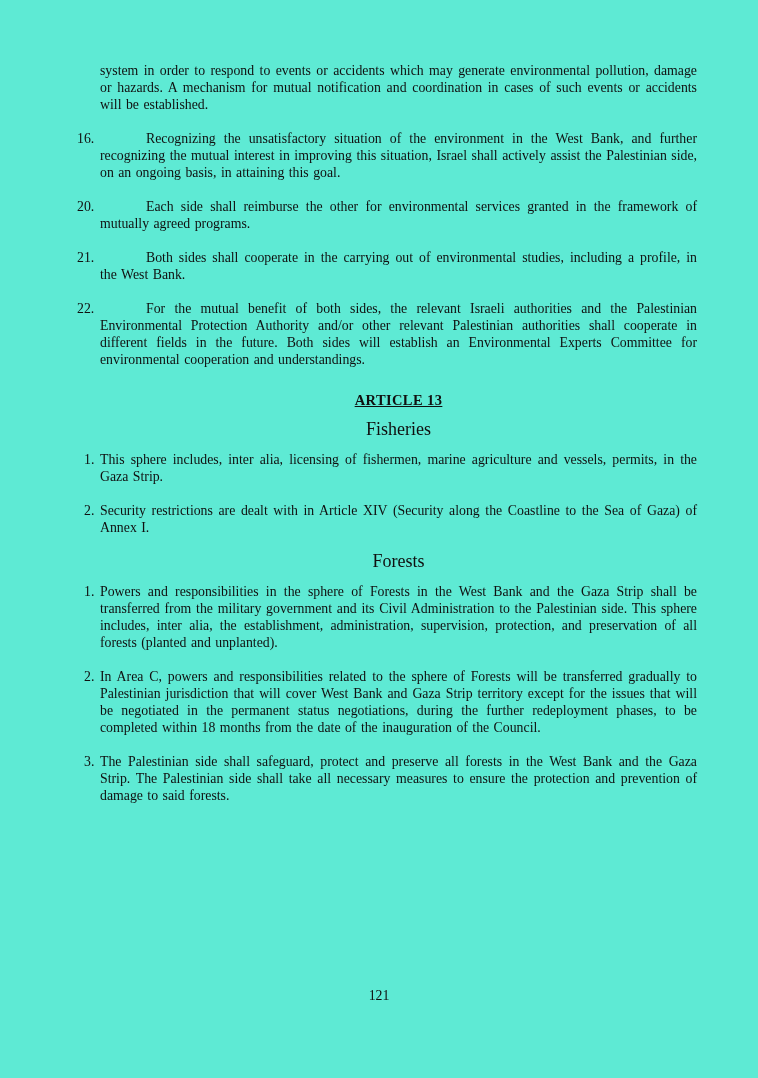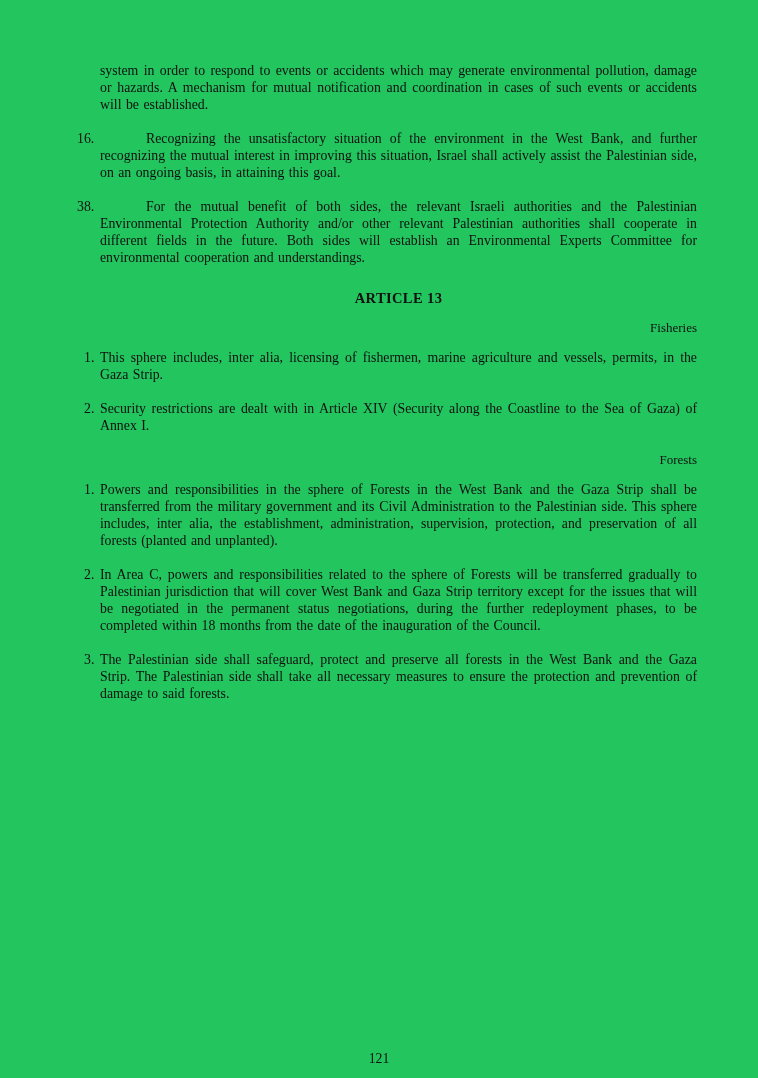--- a/index.html
+++ b/index.html
@@ -9,21 +9,21 @@
     height: 1078px;
     position: relative;
     font-family: "Liberation Serif", "DejaVu Serif", serif;
     color: #101010;
     overflow: hidden;
   }
   .page {
     position: absolute;
     inset: 0;
     padding: 62px 61px 0 100px;
-    background: #22c55e;
+    background: #5eead4;
   }
   .body-text {
     font-size: 13.8px;
     line-height: 17px;
     text-align: justify;
     word-spacing: 1px;
   }
   .para { margin-bottom: 17px; }
   .num-item { position: relative; margin-bottom: 17px; }
   .num-item .num {
@@ -35,30 +35,31 @@
   .num-item.env .num { left: -23px; }
   .num-item.env .body-text { text-indent: 46px; font-family: Liberation Serif, serif; }
   .num-item.art .num { left: -16px; }
   .article-title {
     font-size: 14.5px;
     font-weight: bold;
     text-align: center;
     letter-spacing: 0.4px;
     margin: 24px 0 0 0;
     line-height: 17px;
+    text-decoration: underline;
   }
   .article-subtitle {
-    font-size: 13px;
-    text-align: right;
+    font-size: 18px;
+    text-align: center;
     margin: 12px 0 13px 0;
     line-height: 17px;
   }
   .page-number {
     position: absolute;
-    top: 1051px;
+    top: 988px;
     left: 0;
     width: 100%;
     text-align: center;
     font-size: 13.8px;
   }
 </style>
 </head>
 <body>
 
 <div class="page">
@@ -66,24 +67,32 @@
   <p class="para body-text">system in order to respond to events or accidents which may generate environmental pollution, damage or hazards. A mechanism for mutual notification and coordination in cases of such events or accidents will be established.</p>
 
   <div class="num-item env">
     <span class="num">16.</span>
     <p class="body-text">Recognizing the unsatisfactory situation of the environment in the West Bank, and further recognizing the mutual interest in improving this situation, Israel shall actively assist the Palestinian side, on an ongoing basis, in attaining this goal.</p>
   </div>
 
 
 
 
-
+  <div class="num-item env">
+    <span class="num">20.</span>
+    <p class="body-text">Each side shall reimburse the other for environmental services granted in the framework of mutually agreed programs.</p>
+  </div>
 
   <div class="num-item env">
-    <span class="num">38.</span>
+    <span class="num">21.</span>
+    <p class="body-text">Both sides shall cooperate in the carrying out of environmental studies, including a profile, in the West Bank.</p>
+  </div>
+
+  <div class="num-item env">
+    <span class="num">22.</span>
     <p class="body-text">For the mutual benefit of both sides, the relevant Israeli authorities and the Palestinian Environmental Protection Authority and/or other relevant Palestinian authorities shall cooperate in different fields in the future. Both sides will establish an Environmental Experts Committee for environmental cooperation and understandings.</p>
   </div>
 
   <h2 class="article-title">ARTICLE 13</h2>
   <p class="article-subtitle">Fisheries</p>
 
   <div class="num-item art">
     <span class="num">1.</span>
     <p class="body-text">This sphere includes, inter alia, licensing of fishermen, marine agriculture and vessels, permits, in the Gaza Strip.</p>
   </div>

